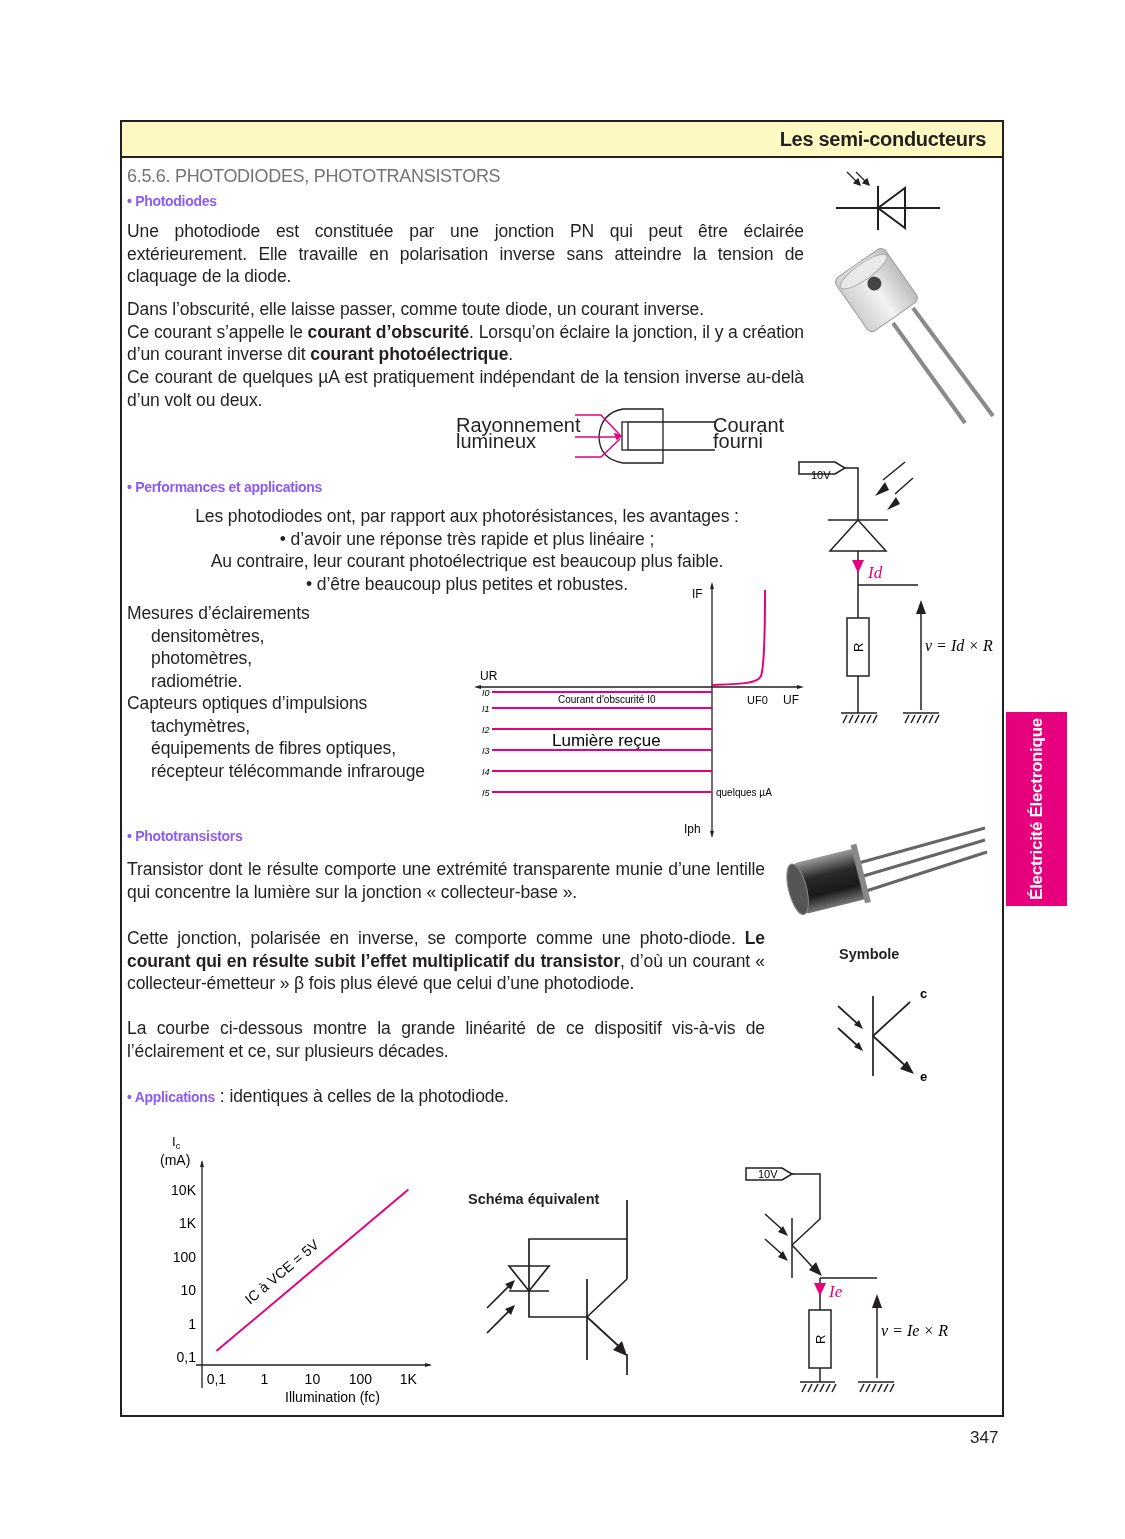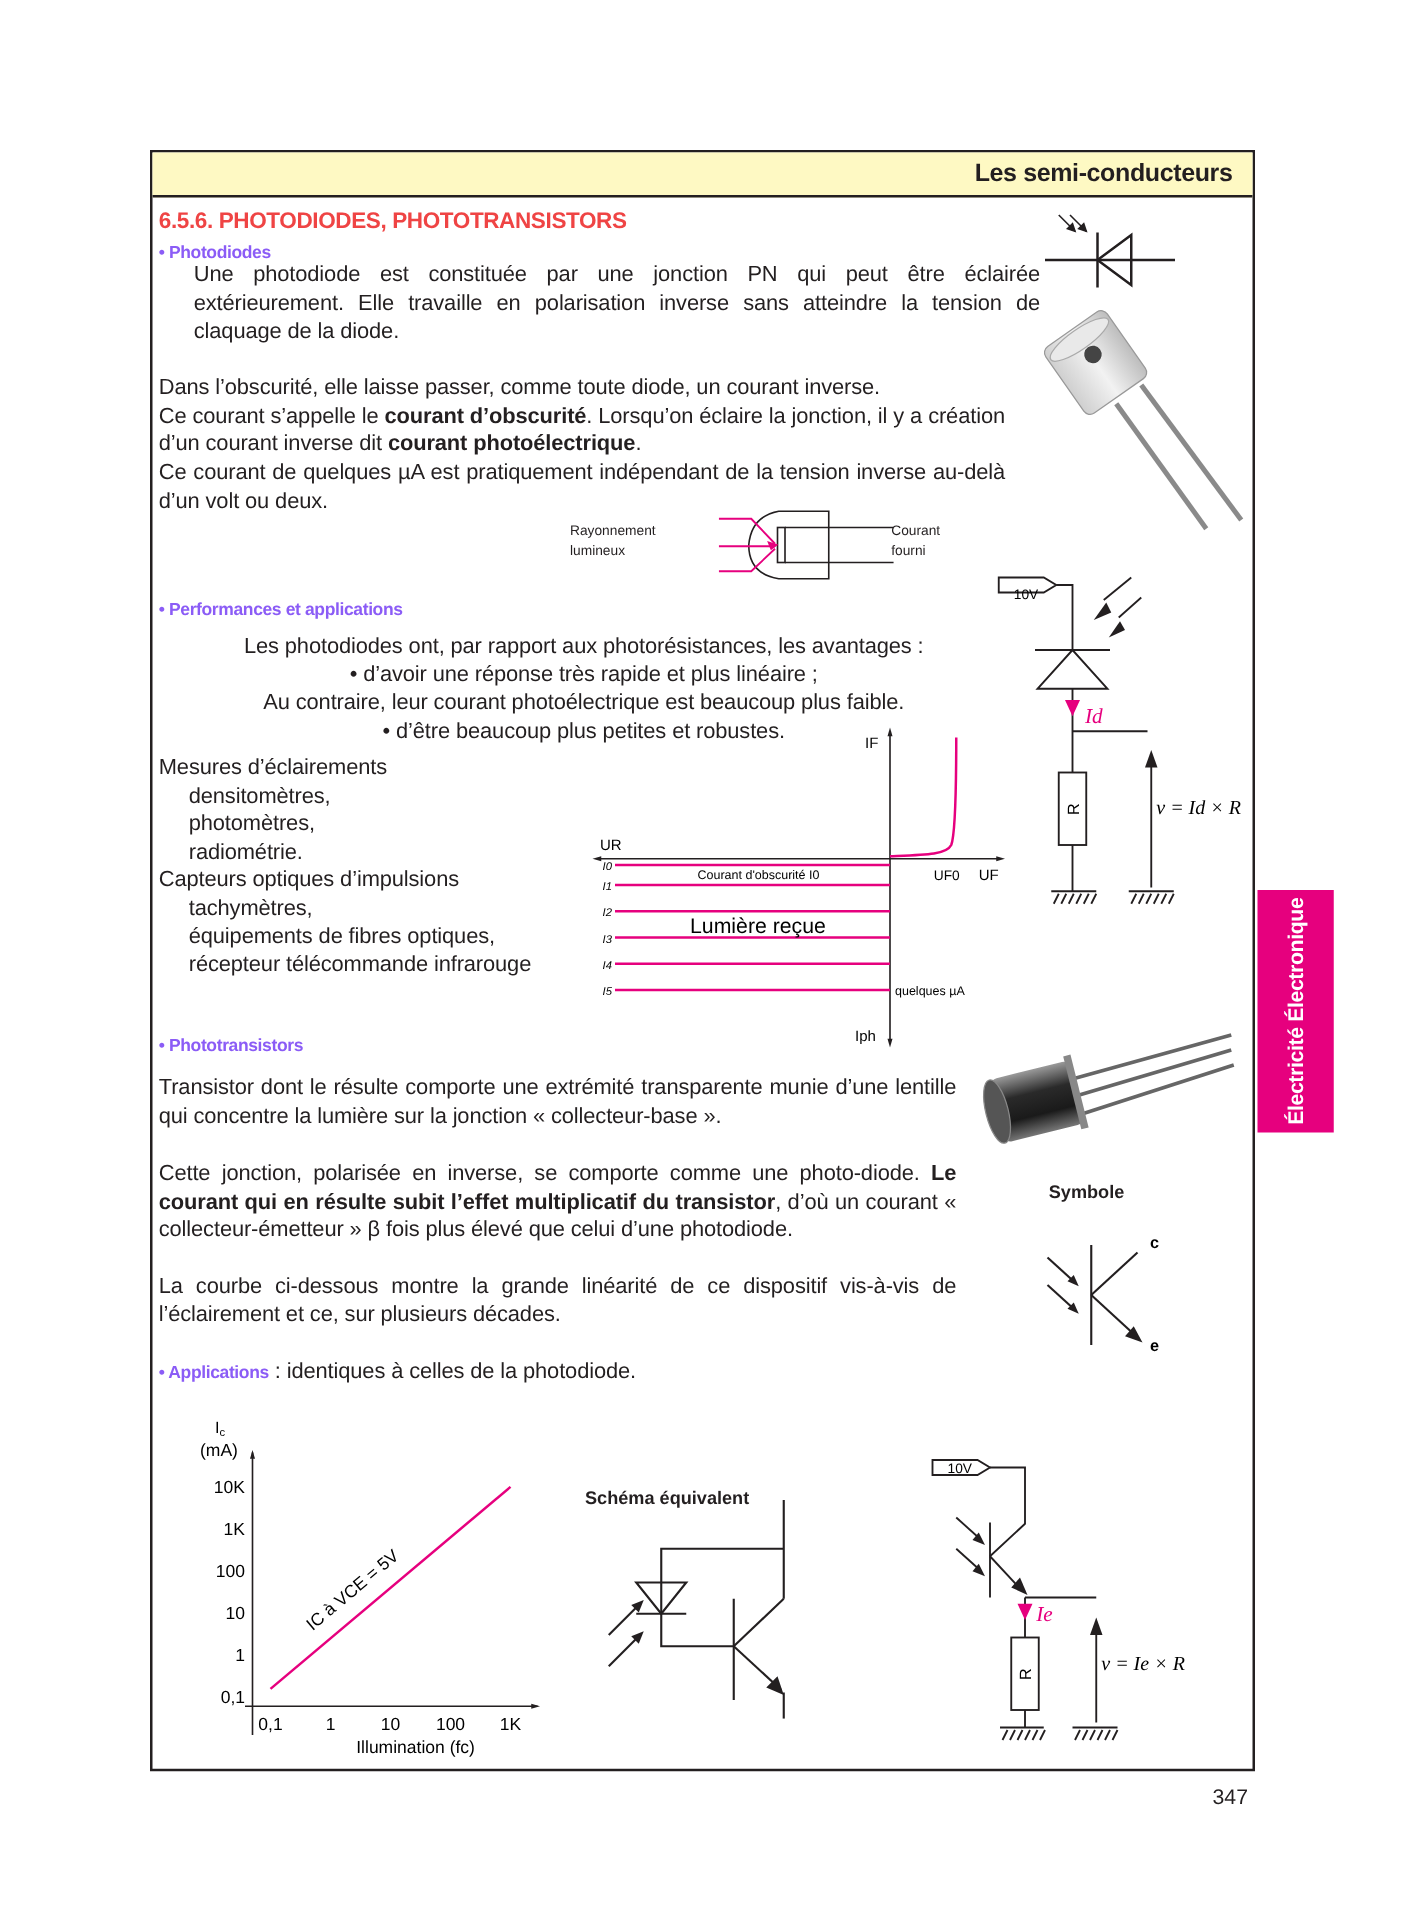--- a/index.html
+++ b/index.html
@@ -1,43 +1,43 @@
 <!DOCTYPE html>
 <html><head>
 <meta charset="utf-8">
 <style>
   html,body{margin:0;padding:0;background:#fff;}
   body{width:1125px;height:1539px;position:relative;font-family:"Liberation Sans",sans-serif;color:#231f20;overflow:hidden;}
   .abs{position:absolute;}
   .frame{position:absolute;left:120px;top:120px;width:884px;height:1297px;border:2px solid #231f20;box-sizing:border-box;}
   .header{position:absolute;left:122px;top:122px;width:880px;height:36px;background:#fef9c3;border-bottom:2px solid #231f20;box-sizing:border-box;}
   .header-title{position:absolute;right:16px;top:6px;font-weight:bold;font-size:20px;letter-spacing:-0.3px;}
-  .sec-title{color:#ef4444;font-weight:bold;font-size:18px;letter-spacing:-0.3px;}
+  .sec-title{color:#737373;font-weight:normal;font-size:18px;letter-spacing:-0.3px;}
   .sub{color:#8b5cf6;font-weight:bold;font-size:14px;letter-spacing:-0.3px;}
   .p{font-size:17.5px;line-height:22.5px;letter-spacing:-0.1px;}
   .just{text-align:justify;text-align-last:left;}
   .b{font-weight:bold;}
   .side-tab{position:absolute;left:1006px;top:712px;width:61px;height:194px;background:#e6007e;}
   .side-tab span{position:absolute;left:50%;top:50%;transform:translate(-50%,-50%) rotate(-90deg);white-space:nowrap;color:#fff;font-weight:bold;font-size:17px;letter-spacing:-0.3px;}
-  .small{font-size:11px;}
+  .small{font-size:20px;}
   svg text{font-family:"Liberation Sans",sans-serif;}
   .serif{font-family:"Liberation Serif",serif;font-style:italic;}
 </style>
 </head>
 <body>
 
 <div class="frame"></div>
 <div class="header">
   <div class="header-title">Les semi-conducteurs</div>
 </div>
 
 <div class="abs sec-title" style="left:127px;top:166px;">6.5.6. PHOTODIODES, PHOTOTRANSISTORS</div>
 <div class="abs sub" style="left:127px;top:193px;">• Photodiodes</div>
 
-<div class="abs p just" style="left:127px;top:208px;width:677px;margin-left:28px;">Une photodiode est constituée par une jonction PN qui peut être éclairée extérieurement. Elle travaille en polarisation inverse sans atteindre la tension de claquage de la diode.</div>
+<div class="abs p just" style="left:127px;top:220px;width:677px;">Une photodiode est constituée par une jonction PN qui peut être éclairée extérieurement. Elle travaille en polarisation inverse sans atteindre la tension de claquage de la diode.</div>
 <div class="abs p" style="left:127px;top:298px;width:677px;">
   <div>Dans l’obscurité, elle laisse passer, comme toute diode, un courant inverse.</div>
   <div class="just"><span>Ce courant s’appelle le </span><span class="b">courant d’obscurité</span><span>. Lorsqu’on éclaire la jonction, il y a création d’un courant inverse dit </span><span class="b">courant photoélectrique</span><span>.</span></div>
 </div>
 <div class="abs p just" style="left:127px;top:366px;width:677px;">Ce courant de quelques µA est pratiquement indépendant de la tension inverse au-delà d’un volt ou deux.</div>
 
 <svg class="abs" style="left:830px;top:168px;" width="115" height="65">
   <line x1="6" y1="40" x2="110" y2="40" stroke="#231f20" stroke-width="2"></line>
   <line x1="48" y1="18" x2="48" y2="62" stroke="#231f20" stroke-width="2"></line>
   <polygon points="48,40 75,20 75,60" fill="none" stroke="#231f20" stroke-width="2"></polygon>

